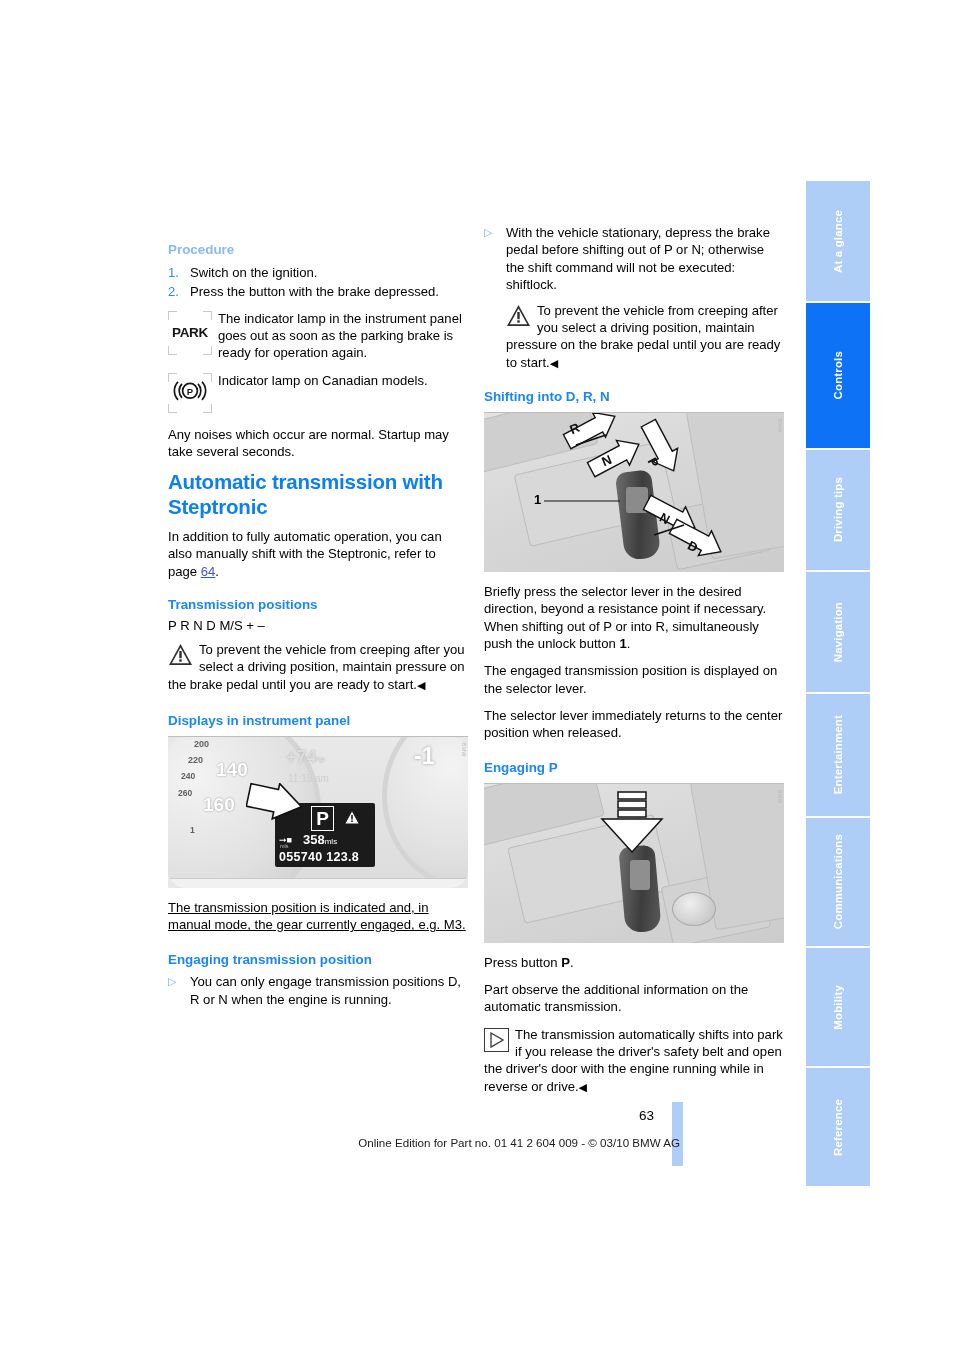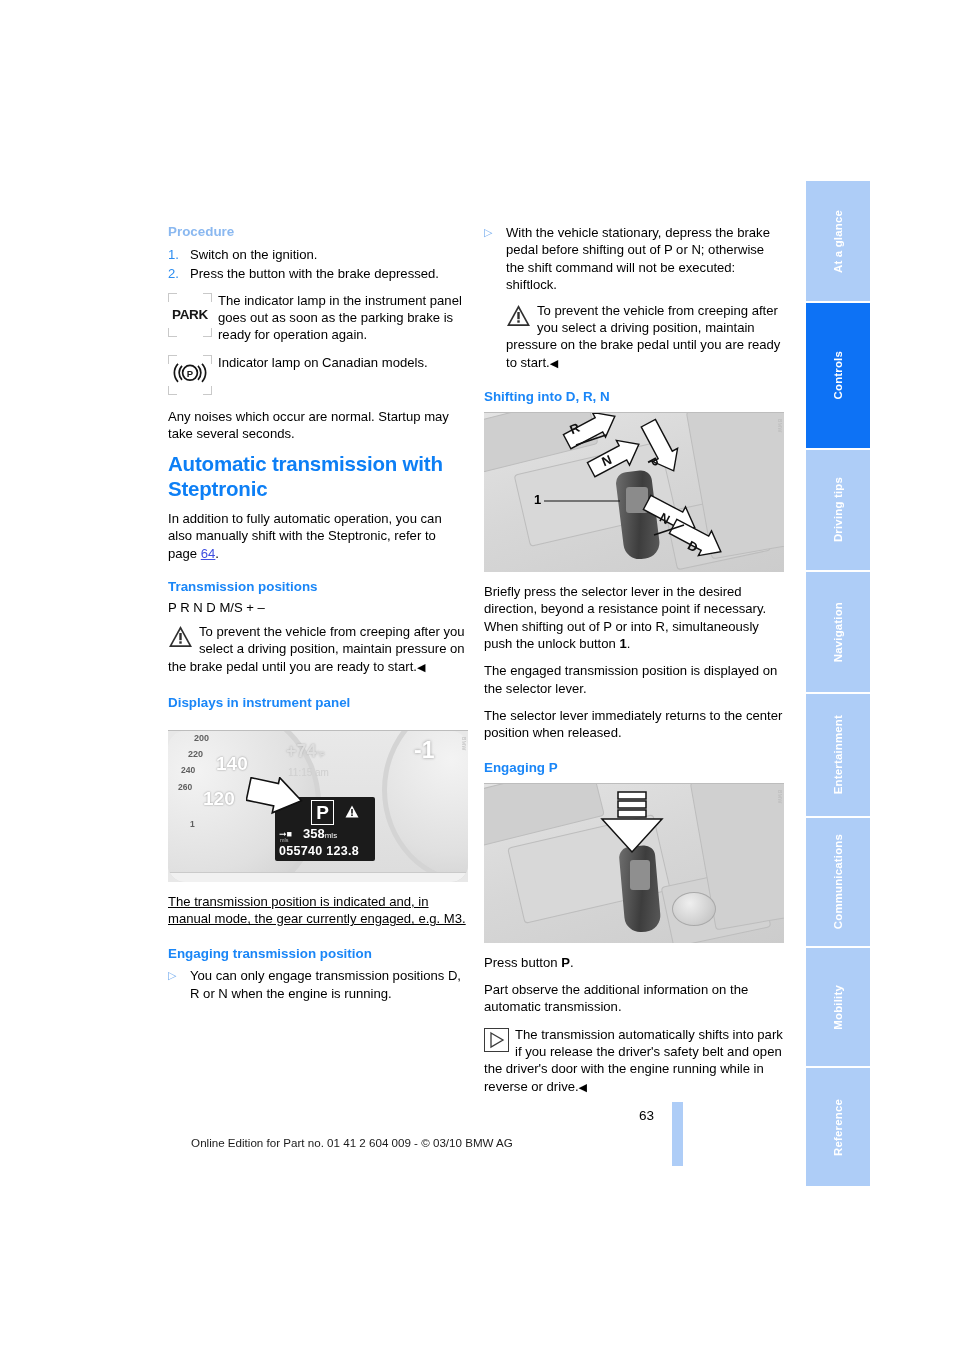--- a/index.html
+++ b/index.html
@@ -32,21 +32,21 @@
     color:#1a86f7;
     font-size:13.4px;
     font-weight:bold;
     margin:0 0 3px 0;
     line-height:1.25;
   }
   h4.subsub-title {
     color:#8ab8f0;
     font-size:13.4px;
     font-weight:bold;
-    margin:0 0 5px 0;
+    margin:18px 0 5px 0;
     line-height:1.25;
   }
   p.body {
     font-size:13.1px;
     line-height:1.325;
     margin:0 0 10px 0;
     text-align:left;
   }
   p.tight { margin-bottom:7px; }
   .lnk { color:#3f4fe0; }
@@ -134,22 +134,22 @@
   .tab.active { background:#0d72f5; color:#fff; }
 
   
   .footer { position:absolute; left:0; top:1108px; width:954px; }
   .pagenum {
     position:absolute; left:608px; top:0; width:46px; text-align:right;
     font-size:13.5px; color:#000;
   }
   .page-bar { position:absolute; left:672px; top:-6px; width:11px; height:64px; background:#aecdf7; }
   .copyline {
-    position:absolute; left:0; top:28px; width:680px; text-align:center;
-    font-size:11.6px; color:#1a1a1a;margin-left:12px;
+    position:absolute; left:0; top:28px; width:680px; text-align:right;
+    font-size:11.6px; color:#1a1a1a;
   }
 
   
   .clu { position:absolute; inset:0; overflow:hidden; background:linear-gradient(180deg,#e9e9e9,#dcdcdc);border-radius:17px; }
   .dial {
     position:absolute; border-radius:50%;
     background:radial-gradient(circle at 38% 33%, #f3f3f3 0%, #e0e0e0 58%, #c9c9c9 100%);
     border:5px solid #d4d4d4;
   }
   .dial.left  { left:-52px; top:-30px; width:205px; height:205px; }
@@ -266,34 +266,34 @@
         <svg width="25" height="23" viewBox="0 0 25 23">
           <polygon points="12.5,1 24,22 1,22" fill="#2f2f2f"></polygon>
           <polygon points="12.5,4.4 21.2,20.2 3.8,20.2" fill="#ffffff"></polygon>
           <rect x="11.3" y="8" width="2.4" height="7.2" fill="#2f2f2f"></rect>
           <rect x="11.3" y="16.3" width="2.4" height="2.4" fill="#2f2f2f"></rect>
         </svg>
       </div>
       <span>To prevent the vehicle from creeping after you select a driving position, maintain pressure on the brake pedal until you are ready to start.</span><span class="endmark">◀</span>
     </div>
 
-    <h3 class="sub-title" style="margin-bottom:18px;">Displays in instrument panel</h3>
+    <h3 class="sub-title" style="margin-bottom:6px;">Displays in instrument panel</h3>
 
     <div class="figure fig-cluster">
       <div class="clu">
         <div class="dial left"></div>
         <div class="dial right"></div>
 
         <div class="spd s200">200</div>
         <div class="spd s220">220</div>
         <div class="spd s240">240</div>
         <div class="spd s260">260</div>
         <div class="spd s1">1</div>
         <div class="spd big140">140</div>
-        <div class="spd big160">120</div>
+        <div class="spd big160">160</div>
         <div class="spd gear1">-1</div>
 
         <div class="temp"><span>+74</span><small>°F</small></div>
         <div class="clock">11:15 am</div>
 
         <div class="lcd">
           <div class="p-box">P</div>
           <div class="warn-tri">
             <svg width="14" height="13" viewBox="0 0 14 13">
               <polygon points="7,0.5 13.5,12.5 0.5,12.5" fill="#ffffff"></polygon>

